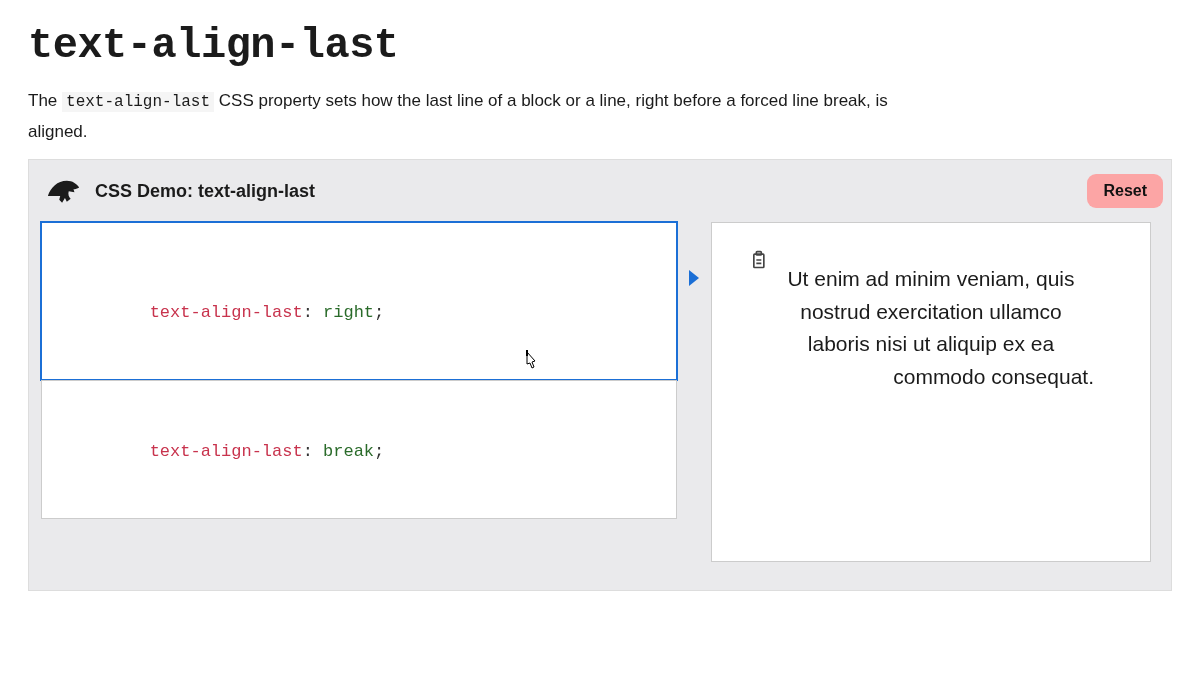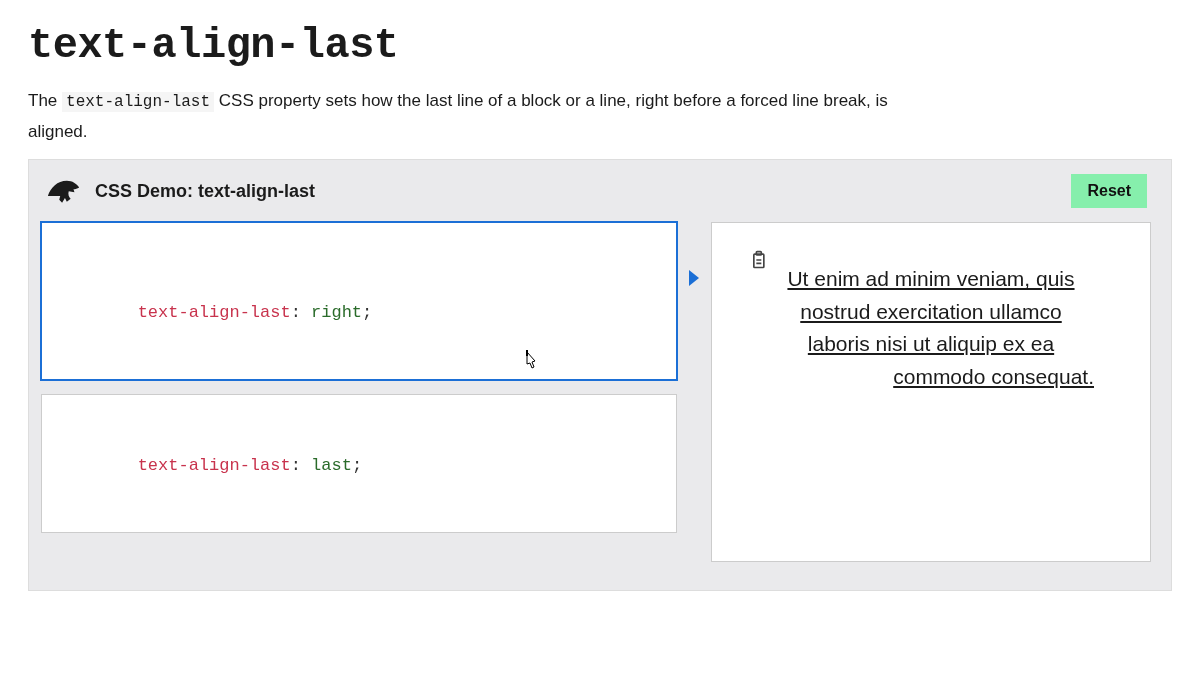--- a/index.html
+++ b/index.html
@@ -33,21 +33,21 @@
 
   .demo-panel {
     background: #eaeaec;
     border: 1px solid #ddd;
     padding: 0;
     position: relative;
   }
   .demo-header {
     display: flex;
     align-items: center;
-    padding: 14px 24px 14px 16px;
+    padding: 14px 8px 14px 16px;
   }
   .dino {
     width: 38px; height: 28px;
     margin-right: 12px;
     display: inline-block;
   }
   .demo-title {
     font-weight: 700;
     font-size: 18px;
   }
@@ -55,37 +55,36 @@
   .reset-btn {
     background: #34c1ea;
     background: #2fbde6;
     border: none;
     font-weight: 700;
     font-size: 16px;
     padding: 8px 16px;
     cursor: pointer;
     color: #111;
   }
-  .reset-btn { background:#86efac; }
+  .reset-btn { background:#fca5a5;border-radius:9px; }
 
   .demo-body {
     display: flex;
     gap: 34px;
     padding: 0 20px 28px 12px;
     align-items: flex-start;
   }
   .code-col {
     flex: 0 0 636px;
     position: relative;
   }
   .code-block {
     background: #fff;
     border: 1px solid #ccc;
-    padding: 42px 14px 38px 14px;
-    margin-bottom: 14px;
+    padding: 42px 14px 38px 26px;
     font-family: "Consolas","Menlo","Courier New",monospace;
     font-size: 17px;
     white-space: pre;
     position: relative;
   }
   .code-block.active {
     outline: 2px solid #1b6fd6;
     outline-offset: -1px;
     border-color:#1b6fd6;
   }
@@ -115,21 +114,20 @@
     font-size: 18px;
     pointer-events: none;
   }
 
   .output-col {
     flex: 1;
     background: #fff;
     border: 1px solid #ccc;
     padding: 40px 56px 56px 56px;
     min-height: 340px;
-    text-decoration: underline;
   }
   .output-text {
     font-family: Arial, Helvetica, sans-serif;
     font-size: 21px;
     line-height: 1.55;
     text-align: center;
     text-align-last: right;
   }
 </style>
 </head>
@@ -164,21 +162,21 @@
               <rect x="10" y="2" width="6" height="4" rx="1"></rect>
             <path d="M10 12h6M10 16h6"></path>
           </svg>
         </span>
         <span class="code-prop">text-align-last</span><span class="code-colon">: </span><span class="code-val">right</span><span class="code-colon">;</span>
       </div>
       <span class="arrow-right"></span>
 
 
       <div class="code-block">
-        <span class="code-prop">text-align-last</span><span class="code-colon">: </span><span class="code-val">last</span><span class="code-colon">;</span>
+        <span class="code-prop">text-align-last</span><span class="code-colon">: </span><span class="code-val">break</span><span class="code-colon">;</span>
       </div>
 
       <span class="cursor">
         <svg width="20" height="24" viewBox="0 0 20 24">
           <path fill="#fff" stroke="#000" stroke-width="1" d="M6 2v12l3-1 2 5 2-1-2-5 3-1z"></path>
           <rect x="5" y="0" width="2" height="6" fill="#000"></rect>
         </svg>
       </span>
     </div>
 

